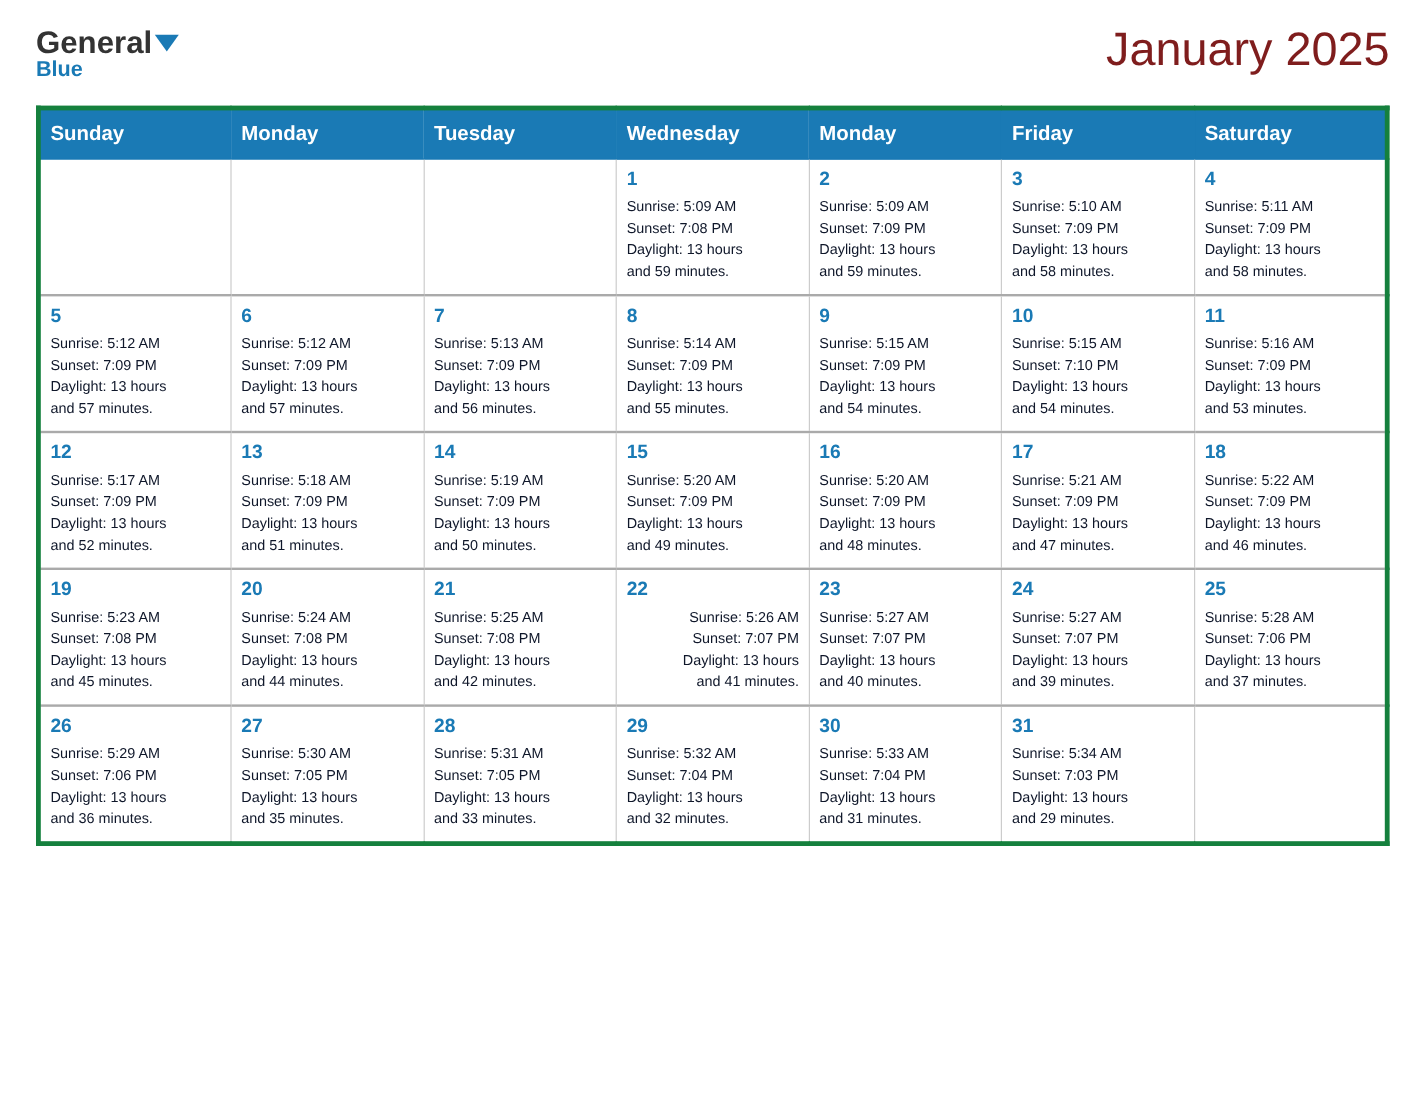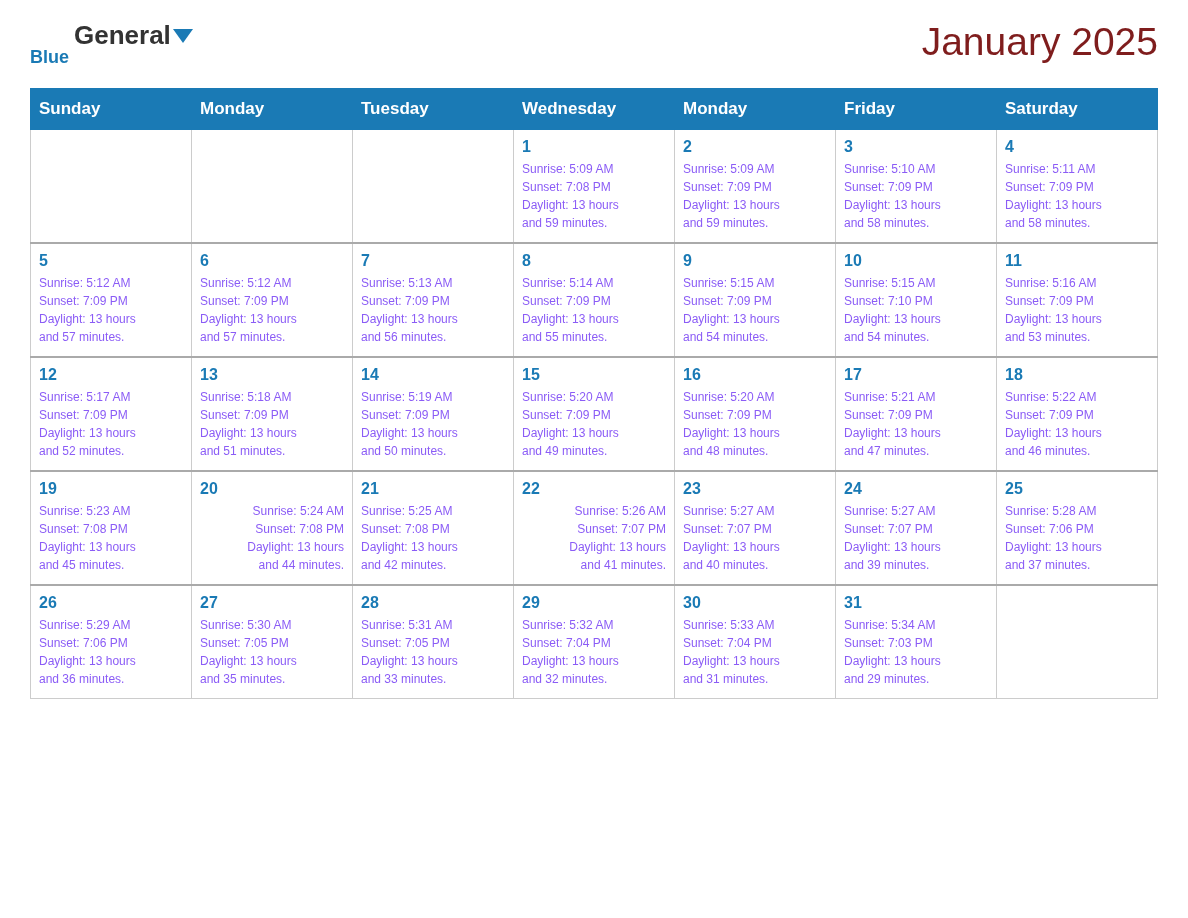--- a/index.html
+++ b/index.html
@@ -33,21 +33,20 @@
     .logo-wrapper {
       display: flex;
       flex-direction: column;
     }
     .logo-line1 {
       font-size: 26px;
       font-weight: bold;
       color: #333;
       display: flex;
       align-items: center;
-      margin-left: 44px;
     }
     .logo-line2 {
       font-size: 18px;
       font-weight: bold;
       color: #1a7ab5;
       margin-top: -4px;
     }
     .title-area {
       text-align: right;
     }
@@ -57,21 +56,21 @@
       color: #7f1d1d;
     }
     .subtitle {
       font-size: 22px;
       color: #555;
       margin-top: 2px;
     }
     .calendar {
       width: 100%;
       border-collapse: collapse;
-      border: 1px solid #15803d;
+      border: 4px solid #15803d;
     }
     .calendar th {
       background-color: #1a7ab5;
       color: #fff;
       font-size: 17px;
       font-weight: bold;
       padding: 10px 8px;
       text-align: left;
       border: 1px solid #1a7ab5;
     }
@@ -86,21 +85,21 @@
     }
     .day-number {
       font-size: 16px;
       font-weight: bold;
       color: #1a7ab5;
       display: block;
       margin-bottom: 4px;
     }
     .day-info {
       font-size: 12px;
-      color: #8b5cf6;
+      color: #0f172a;
       line-height: 1.5;
     }
     .empty-cell {
       background: #fff;
     }
     .row-border td {
       border-top: 2px solid #aaa;
     }
   </style>
 </head>
@@ -272,21 +271,21 @@
       <tr class="row-border">
         <td>
           <span class="day-number">19</span>
           <div class="day-info" style="white-space: pre-line;">Sunrise: 5:23 AM
 Sunset: 7:08 PM
 Daylight: 13 hours
 and 45 minutes.</div>
         </td>
         <td>
           <span class="day-number">20</span>
-          <div class="day-info" style="white-space: pre-line; text-align: right;">Sunrise: 5:24 AM
+          <div class="day-info" style="white-space: pre-line;">Sunrise: 5:24 AM
 Sunset: 7:08 PM
 Daylight: 13 hours
 and 44 minutes.</div>
         </td>
         <td>
           <span class="day-number">21</span>
           <div class="day-info" style="white-space: pre-line;">Sunrise: 5:25 AM
 Sunset: 7:08 PM
 Daylight: 13 hours
 and 42 minutes.</div>

